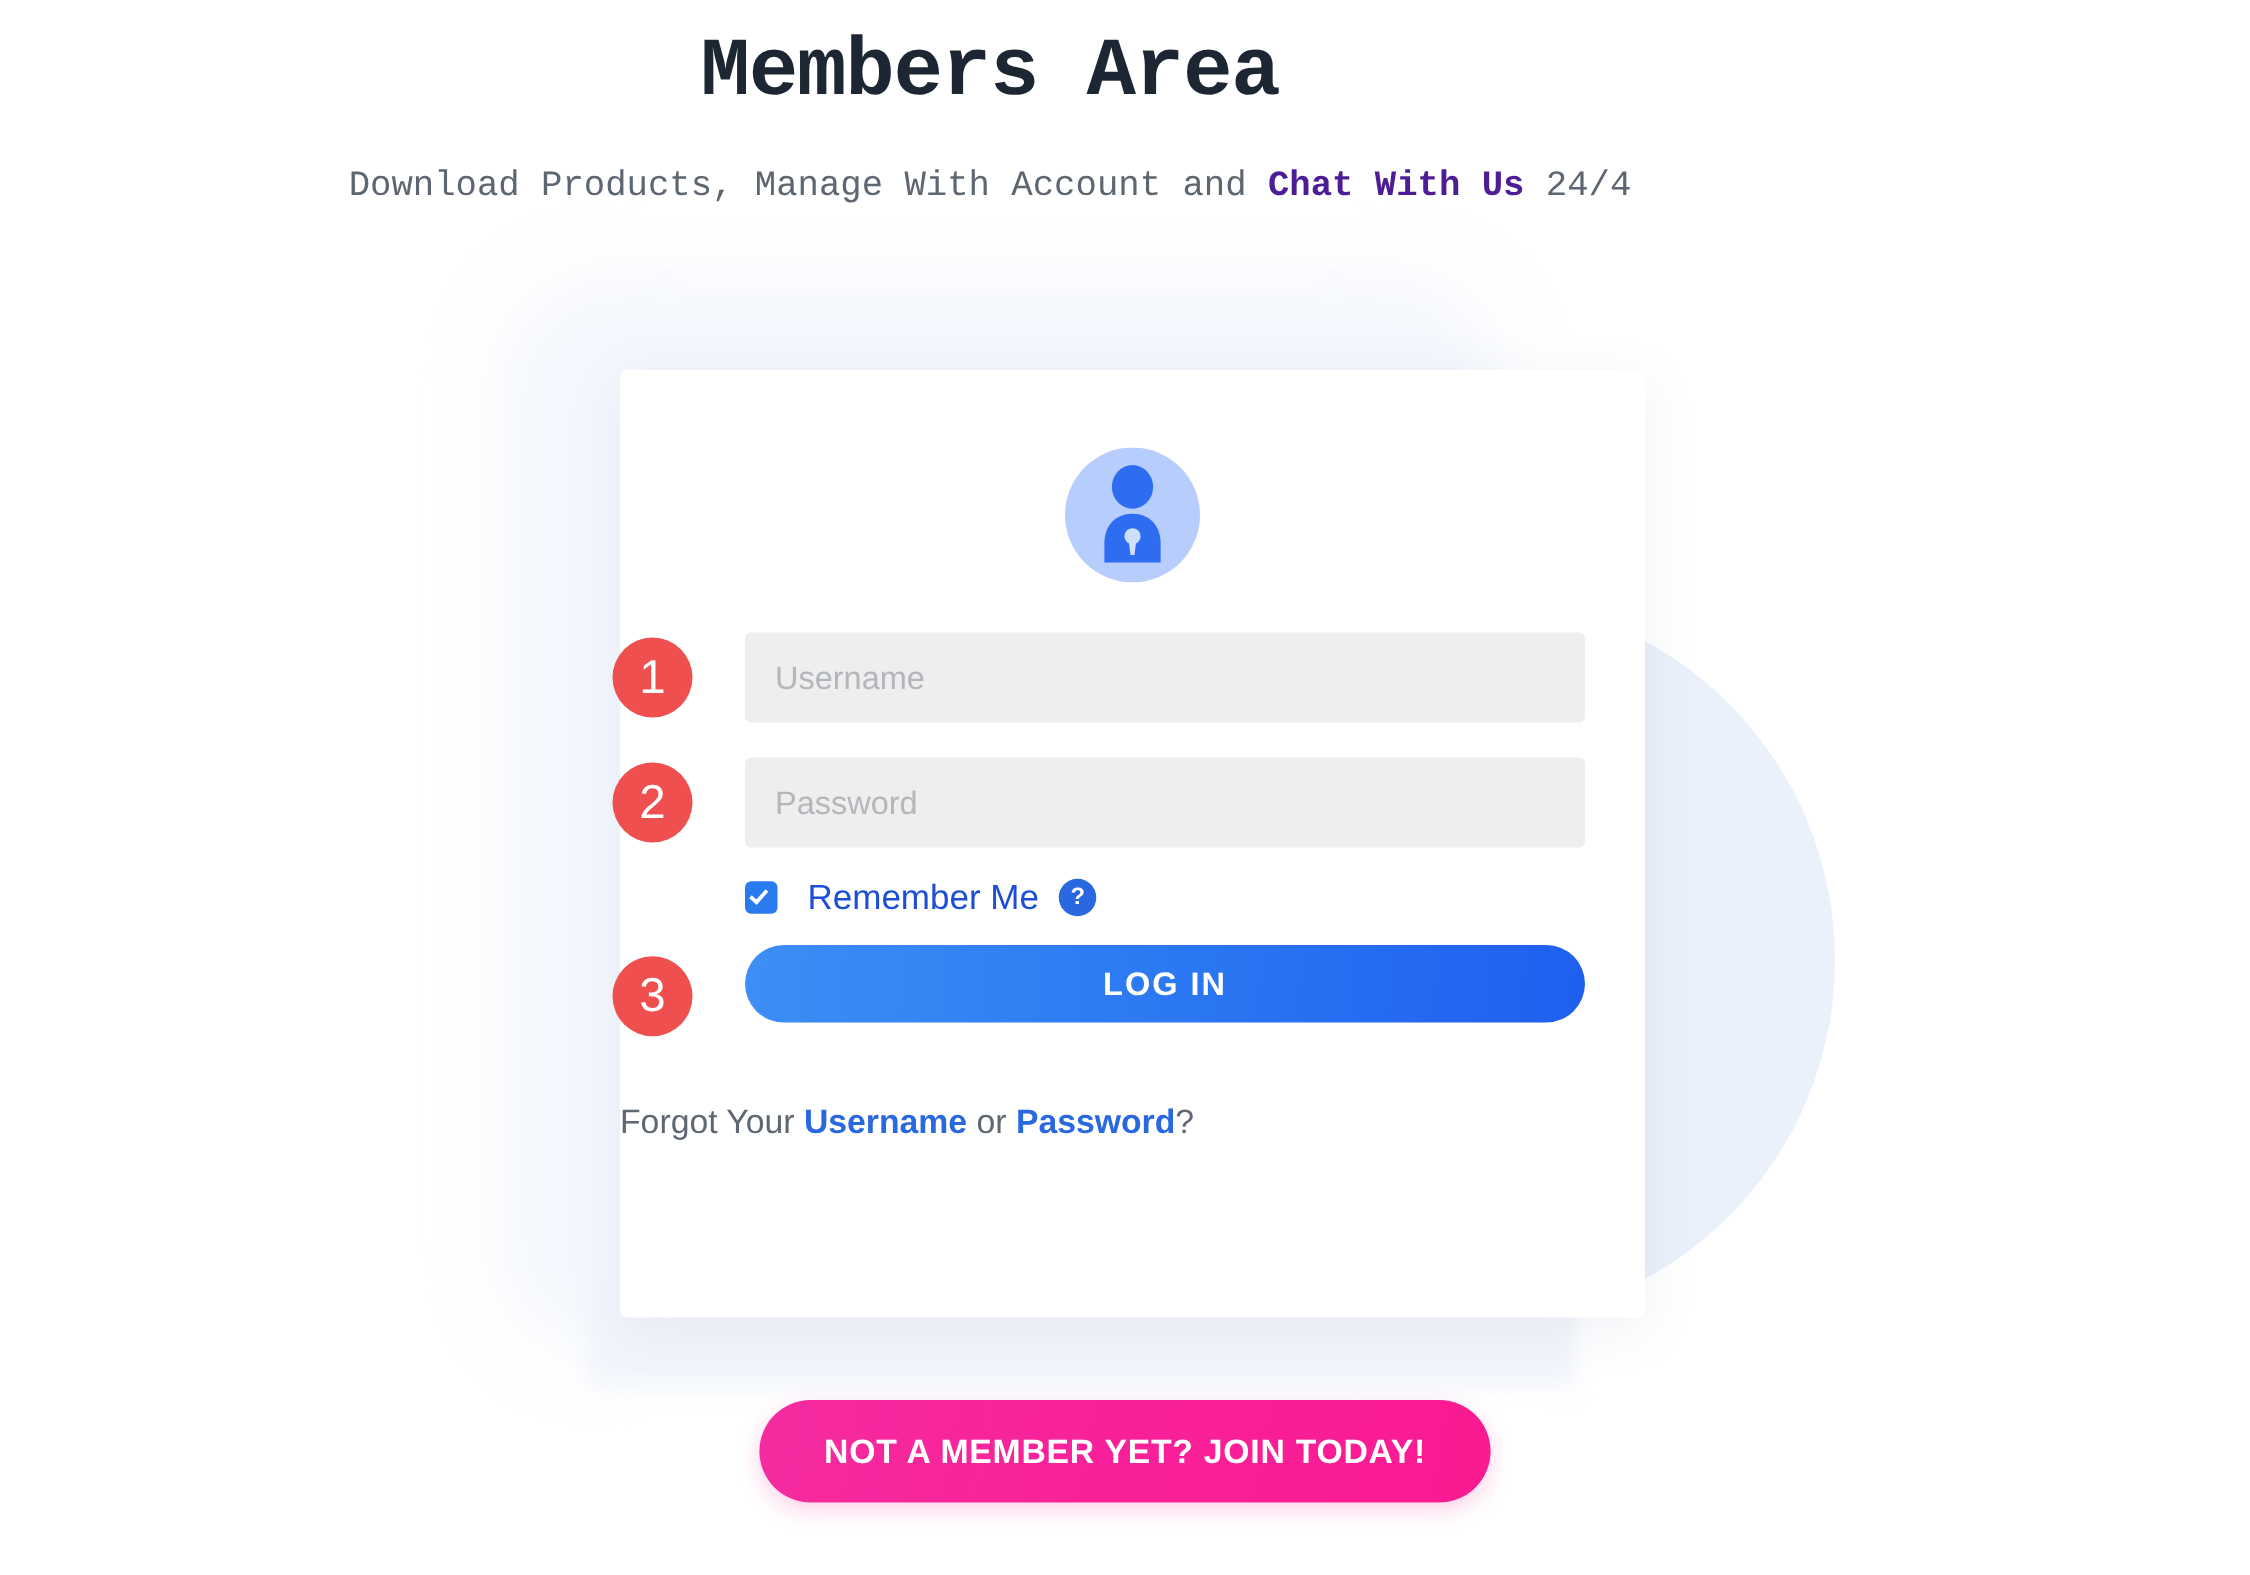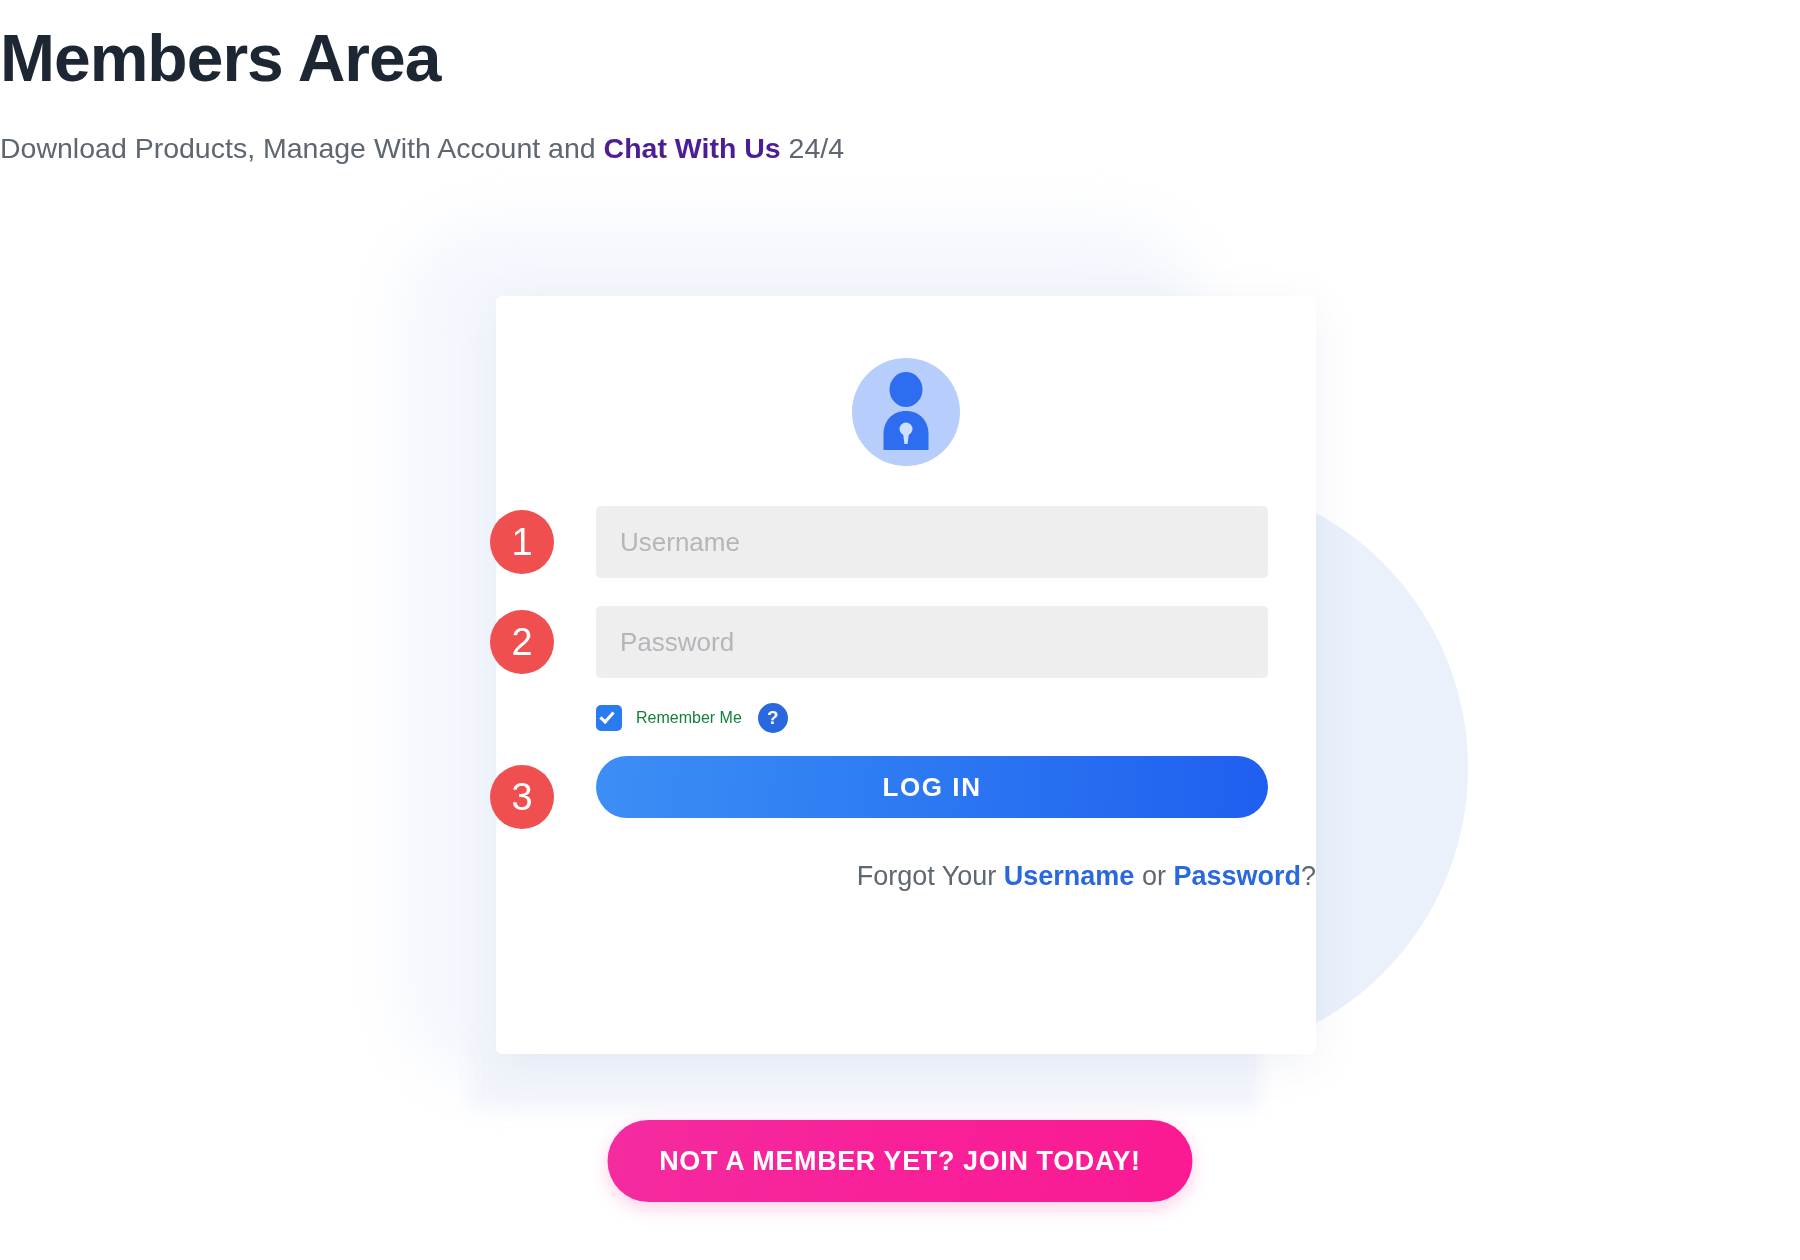--- a/index.html
+++ b/index.html
@@ -18,22 +18,23 @@
     height: 1260px;
     background: #ffffff;
   }
 
   
   .header {
     position: absolute;
     top: 0;
     left: 0;
     width: 1584px;
-    text-align: left;
+    text-align: center;
     z-index: 5;
+    font-family: Liberation Mono, monospace;
   }
   .page-title {
     margin-top: 22px;
     font-size: 66px;
     font-weight: 700;
     letter-spacing: -1px;
     color: #1d2733;
     line-height: 1.1;
   }
   .page-subtitle {
@@ -177,23 +178,23 @@
     position: absolute;
     left: 7px;
     top: 4px;
     width: 8px;
     height: 14px;
     border: solid #ffffff;
     border-width: 0 3px 3px 0;
     transform: rotate(42deg);
   }
   .remember-label {
-    margin-left: 14px;
-    font-size: 16px;
-    color: #15803d;
+    margin-left: 24px;
+    font-size: 28px;
+    color: #1d4ed8;
     line-height: 1;
   }
   .help-icon {
     margin-left: 16px;
     width: 30px;
     height: 30px;
     border-radius: 50%;
     background: #2a68e0;
     color: #ffffff;
     font-size: 19px;
@@ -222,22 +223,22 @@
     color: #ffffff;
     font-family: "Liberation Sans", sans-serif;
     font-size: 26px;
     font-weight: 700;
     letter-spacing: 1.6px;
     cursor: pointer;
   }
 
   
   .forgot-line {
-    margin-top: 23px;
-    text-align: right;
+    margin-top: 44px;
+    text-align: left;
     font-size: 27px;
     color: #5f6772;
   }
   .forgot-line .link {
     color: #2a68e0;
     font-weight: 700;
     cursor: pointer;
   }
 
   

